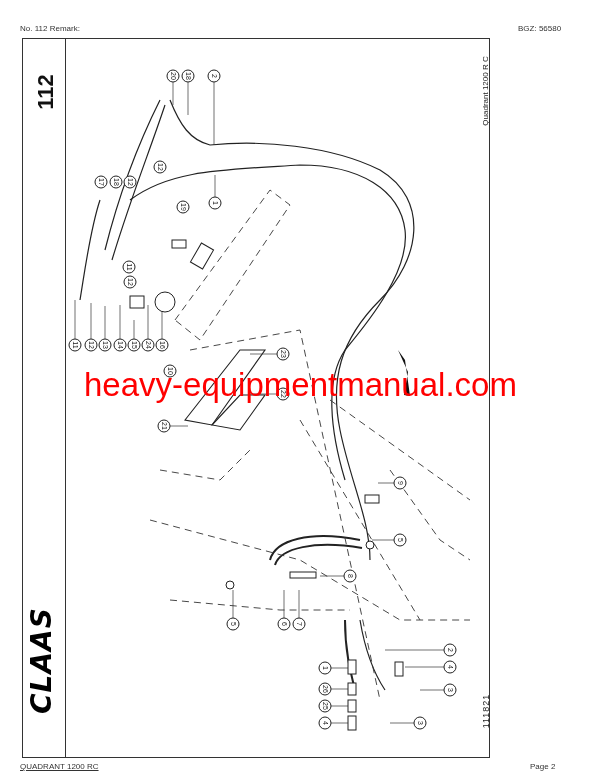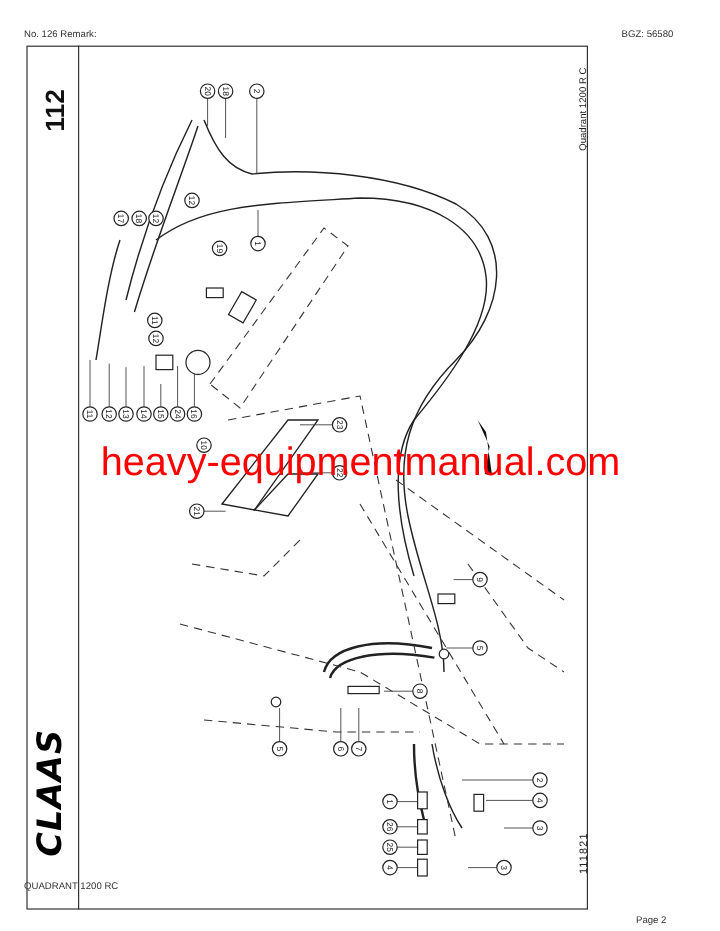--- a/index.html
+++ b/index.html
@@ -1,36 +1,36 @@
 <!DOCTYPE html>
 <html><head>
 <meta charset="utf-8">
 <style>
   html, body { margin:0; padding:0; background:#ffffff; }
   body { width:600px; height:776px; position:relative; overflow:hidden; font-family:"Liberation Sans", sans-serif; color:#222; }
   .hdr { position:absolute; font-size:8px; color:#333; }
   #hdr-left { left:20px; top:24px; }
   #hdr-right { left:518px; top:24px;text-align:right; }
-  #ftr-left { left:20px; top:734px; }
+  #ftr-left { left:20px; top:762px;text-decoration:underline; }
   #ftr-right { left:530px; top:762px; }
   .frame { position:absolute; left:22px; top:38px; width:468px; height:720px; border:1px solid #333; box-sizing:border-box; }
   .strip { position:absolute; left:22px; top:38px; width:44px; height:720px; border-right:1px solid #333; box-sizing:border-box; }
   .pageno { position:absolute; left:26px; top:72px; width:40px; height:40px; transform:rotate(-90deg); font-weight:bold; font-size:22px; color:#111; text-align:center; line-height:40px; }
   .logo { position:absolute; left:2px; top:656px; width:80px; height:36px; transform:rotate(-90deg); font-weight:900; font-style:italic; font-size:28px; letter-spacing:1px; color:#000; text-align:center; line-height:36px; font-family:"DejaVu Sans", sans-serif; }
   .model-v { position:absolute; left:436px; top:84px; width:100px; height:14px; transform:rotate(-90deg); font-size:8px; color:#222; text-align:center; line-height:14px; }
   .fig-v { position:absolute; left:456px; top:704px; width:60px; height:14px; transform:rotate(-90deg); font-size:9px; letter-spacing:1px; color:#222; text-align:center; line-height:14px; }
   svg.drawing { position:absolute; left:0; top:0; }
   .callout circle { fill:#fff; stroke:#222; stroke-width:1; }
   .callout text { font-size:7px; fill:#222; font-family:"Liberation Sans", sans-serif; }
   .watermark { position:absolute; left:84px; top:366px; font-size:33px; color:#ff0000; white-space:nowrap; font-family:"Liberation Sans", sans-serif; }
 </style>
 </head>
 <body>
 
-<div class="hdr" id="hdr-left">No. 126   Remark:</div>
+<div class="hdr" id="hdr-left">No. 112   Remark:</div>
 <div class="hdr" id="hdr-right">BGZ: 56580</div>
 
 <div class="frame"></div>
 <div class="strip"></div>
 
 <div class="pageno">112</div>
 <div class="logo">CLAAS</div>
 <div class="model-v">Quadrant 1200 R C</div>
 <div class="fig-v">111821</div>
 

